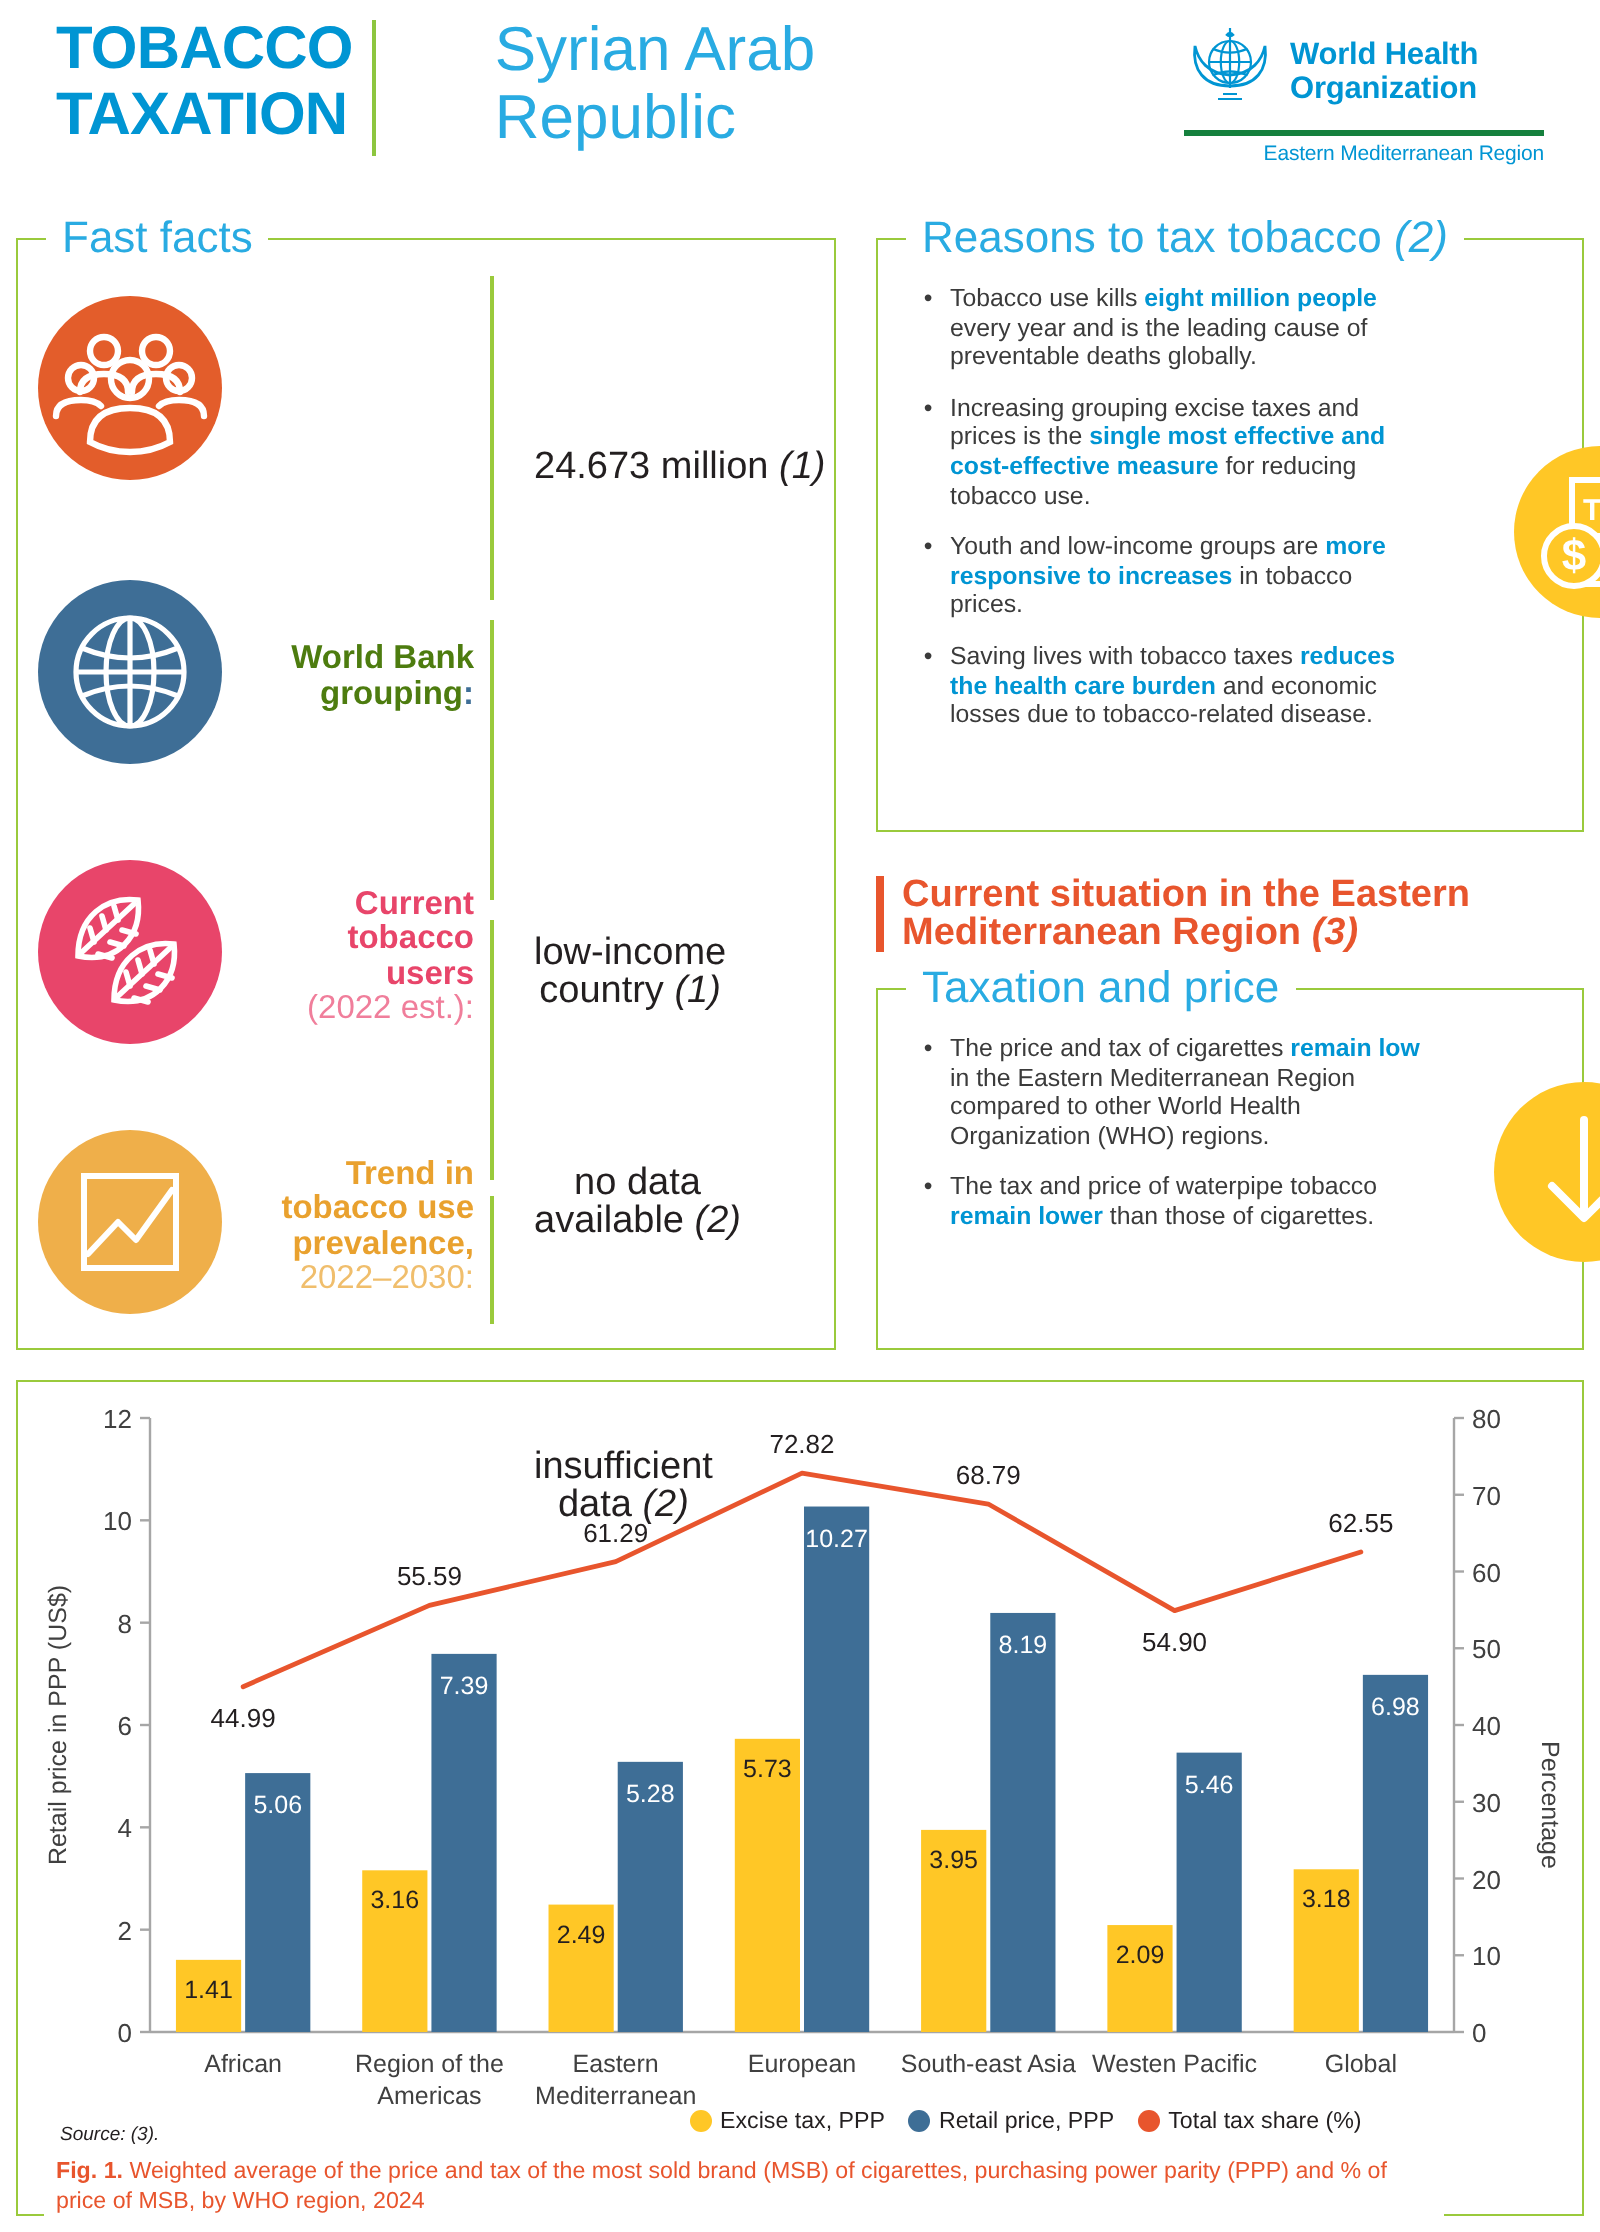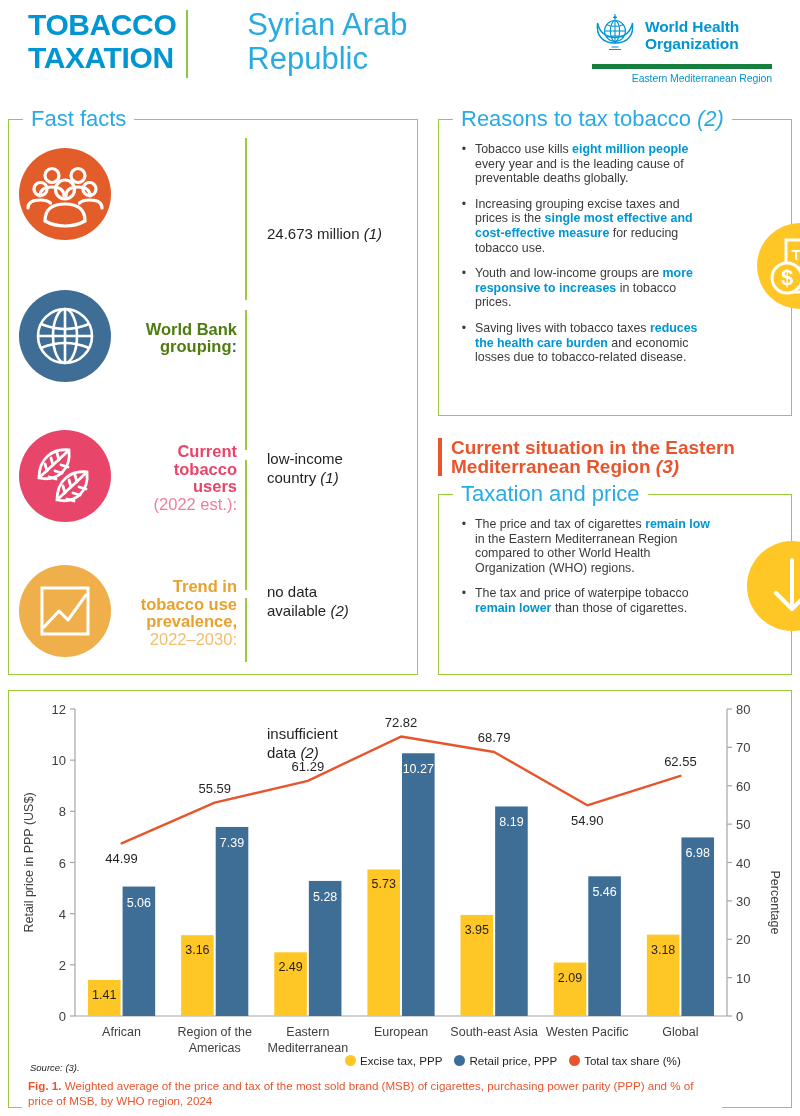--- a/index.html
+++ b/index.html
@@ -28,21 +28,21 @@
   }
 
   .who-logo { position: absolute; right: 28px; top: 10px; width: 180px; }
   .who-row { display: flex; align-items: center; gap: 7px; }
   .who-emblem { flex: 0 0 auto; }
   .who-words {
     color: #0095D3; font-weight: bold; font-size: 15.5px; line-height: 17px;
     white-space: pre-line; letter-spacing: -0.1px;
   }
   .who-region {
-    margin-top: 4px; border-top: 5px solid #15803d; padding-top: 3px;
+    margin-top: 4px; border-top: 3px solid #15803d; padding-top: 3px;
     color: #0095D3; font-size: 10.5px; text-align: right; letter-spacing: -0.1px;
   }
 
   
   .panel { position: absolute; border: 1.6px solid #9ACA3C; }
   .panel-legend {
     position: absolute; top: -13px; left: 14px; background: #ffffff;
     padding: 0 8px; color: #29ABE2; font-size: 22px; line-height: 24px;
     white-space: nowrap;
   }
@@ -53,22 +53,23 @@
   .ff-row { position: absolute; left: 10px; display: flex; align-items: center; }
   .ff-icon { flex: 0 0 auto; }
   .ff-label {
     width: 136px; text-align: right; padding-right: 10px;
     font-size: 16.5px; line-height: 17.5px;
   }
   .ff-label b { font-weight: bold; }
   .ff-label .sub { font-weight: normal; }
   .ff-divider { position: absolute; width: 1.6px; background: #9ACA3C; }
   .ff-value {
-    position: absolute; font-size: 15px; line-height: 19px; color: #231F20;
+    position: absolute; font-size: 19px; line-height: 19px; color: #231F20;
     white-space: pre-line;
+    text-align: center;
   }
   .ff-value i { font-style: italic; }
 
   
   #reasons { left: 438px; top: 119px; width: 354px; height: 297px; }
   #taxation { left: 438px; top: 494px; width: 354px; height: 181px; }
   .bullets { position: absolute; left: 14px; top: 22px; width: 258px; }
   .bullet {
     display: flex; margin-bottom: 11px; font-size: 12.4px; line-height: 14.6px;
     color: #3B3B3B;
@@ -190,21 +191,21 @@
             <line x1="19" y1="46" x2="73" y2="46"></line>
             <line x1="46" y1="19" x2="46" y2="73"></line>
           </g>
         </svg>
       </span>
       <span class="ff-label">
         <b style="color:#4d7c0f; white-space:pre-line;">World Bank
 grouping</b><span class="sub" style="color:#3E6E96;font-weight:bold;">:</span>
       </span>
     </div>
-    <div class="ff-value" style="left:258px; top:310px;">
+    <div class="ff-value" style="left:258px; top:328px;">
       <span>low-income
 country </span><i>(1)</i>
     </div>
 
     <div class="ff-row" style="top:310px;">
       <span class="ff-icon">
         <svg width="92" height="92" viewBox="0 0 92 92">
           <circle cx="46" cy="46" r="46" fill="#E8456A"></circle>
           <g fill="none" stroke="#ffffff" stroke-width="2.8" stroke-linecap="round">
             <path d="M20 48 C20 28 34 18 50 20 C52 38 40 52 20 48z"></path>

